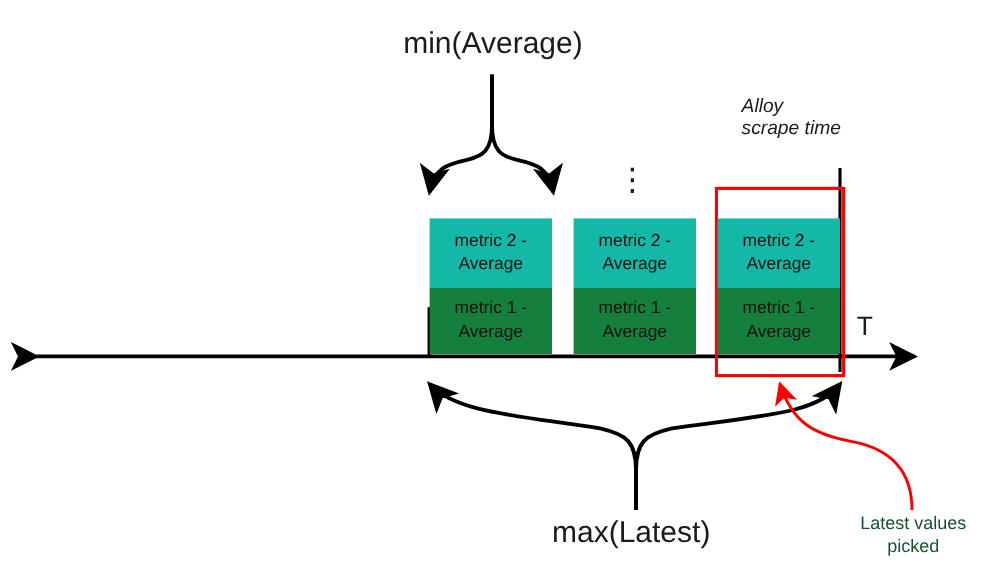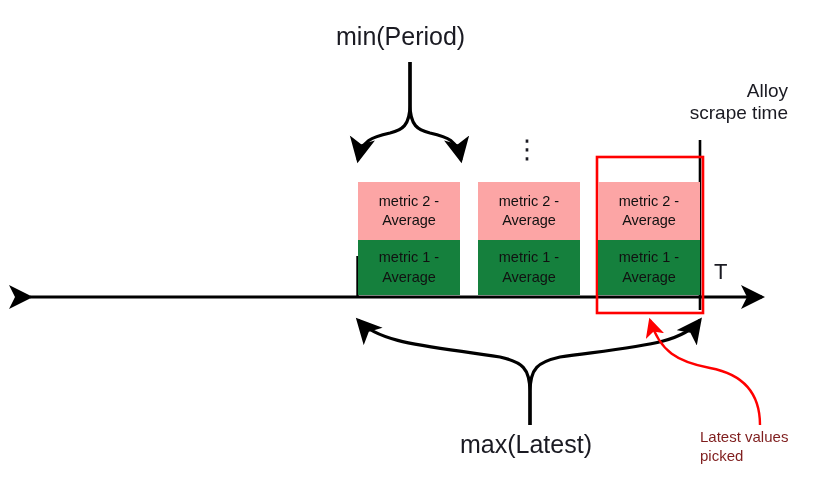--- a/index.html
+++ b/index.html
@@ -38,36 +38,37 @@
     font-size: 25px;
   }
   .lbl-max {
     left: 460px;
     top: 430px;
     font-size: 25px;
   }
   .lbl-alloy {
     left: 618px;
     top: 80px;
-    font-size: 19px;
-    text-align: right;
+    font-size: 16px;
+    text-align: left;
     width: 170px;
+    font-style: italic;
   }
   .lbl-t {
     left: 714px;
     top: 259px;
     font-size: 22px;
   }
   .lbl-latest {
     left: 700px;
     top: 428px;
     width: 122px;
     font-size: 15px;
-    color: #7f1d1d;
-    text-align: left;
+    color: #14532d;
+    text-align: center;
     line-height: 1.25;
   }
   .lbl-ellipsis {
     left: 514px;
     top: 134px;
     font-size: 26px;
     letter-spacing: 0;
   }
   .period-box {
     position: absolute;
@@ -79,21 +80,21 @@
     display: flex;
     align-items: center;
     justify-content: center;
     text-align: center;
     font-size: 14.5px;
     line-height: 1.32;
     color: #111111;
   }
   .cell-m2 {
     height: 58px;
-    background: #fca5a5;
+    background: #14b8a6;
   }
   .cell-m1 {
     height: 55px;
     background: #15803d;
   }
   .box-1 { left: 358px; top: 182px; }
   .box-2 { left: 478px; top: 182px; }
   .box-3 { left: 598px; top: 182px; }
 </style>
 </head>
@@ -137,21 +138,21 @@
                C 640 346 682 344 700 320" marker-end="url(#arrowBlack)"></path>
     </g>
 
     <rect x="597" y="157" width="106" height="156" fill="none" stroke="#ff0000" stroke-width="2.6"></rect>
 
     <path d="M 760 425
              C 760 392 742 374 710 368
              C 678 362 660 352 650 320" fill="none" stroke="#ff0000" stroke-width="2.4" marker-end="url(#arrowRed)"></path>
   </svg>
 
-  <div class="lbl lbl-min">min(Period)</div>
+  <div class="lbl lbl-min">min(Average)</div>
 
   <div class="lbl lbl-alloy">Alloy
 scrape time</div>
 
   <div class="lbl lbl-ellipsis">⋮</div>
 
   <div class="period-box box-1">
     <div class="cell cell-m2">metric 2 -
 Average</div>
     <div class="cell cell-m1">metric 1 -

